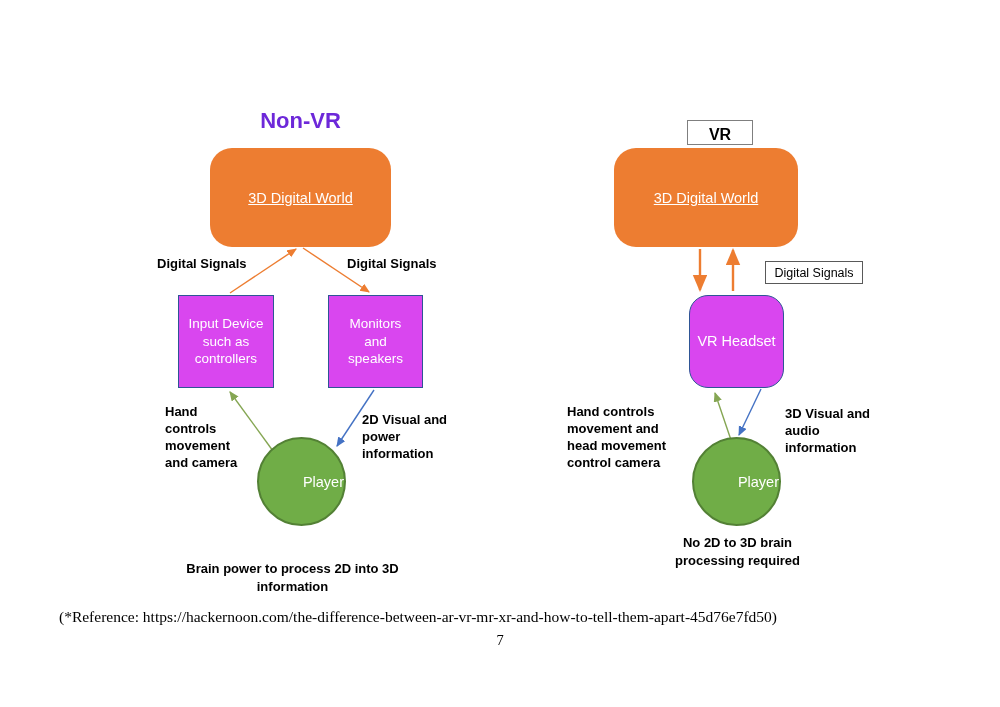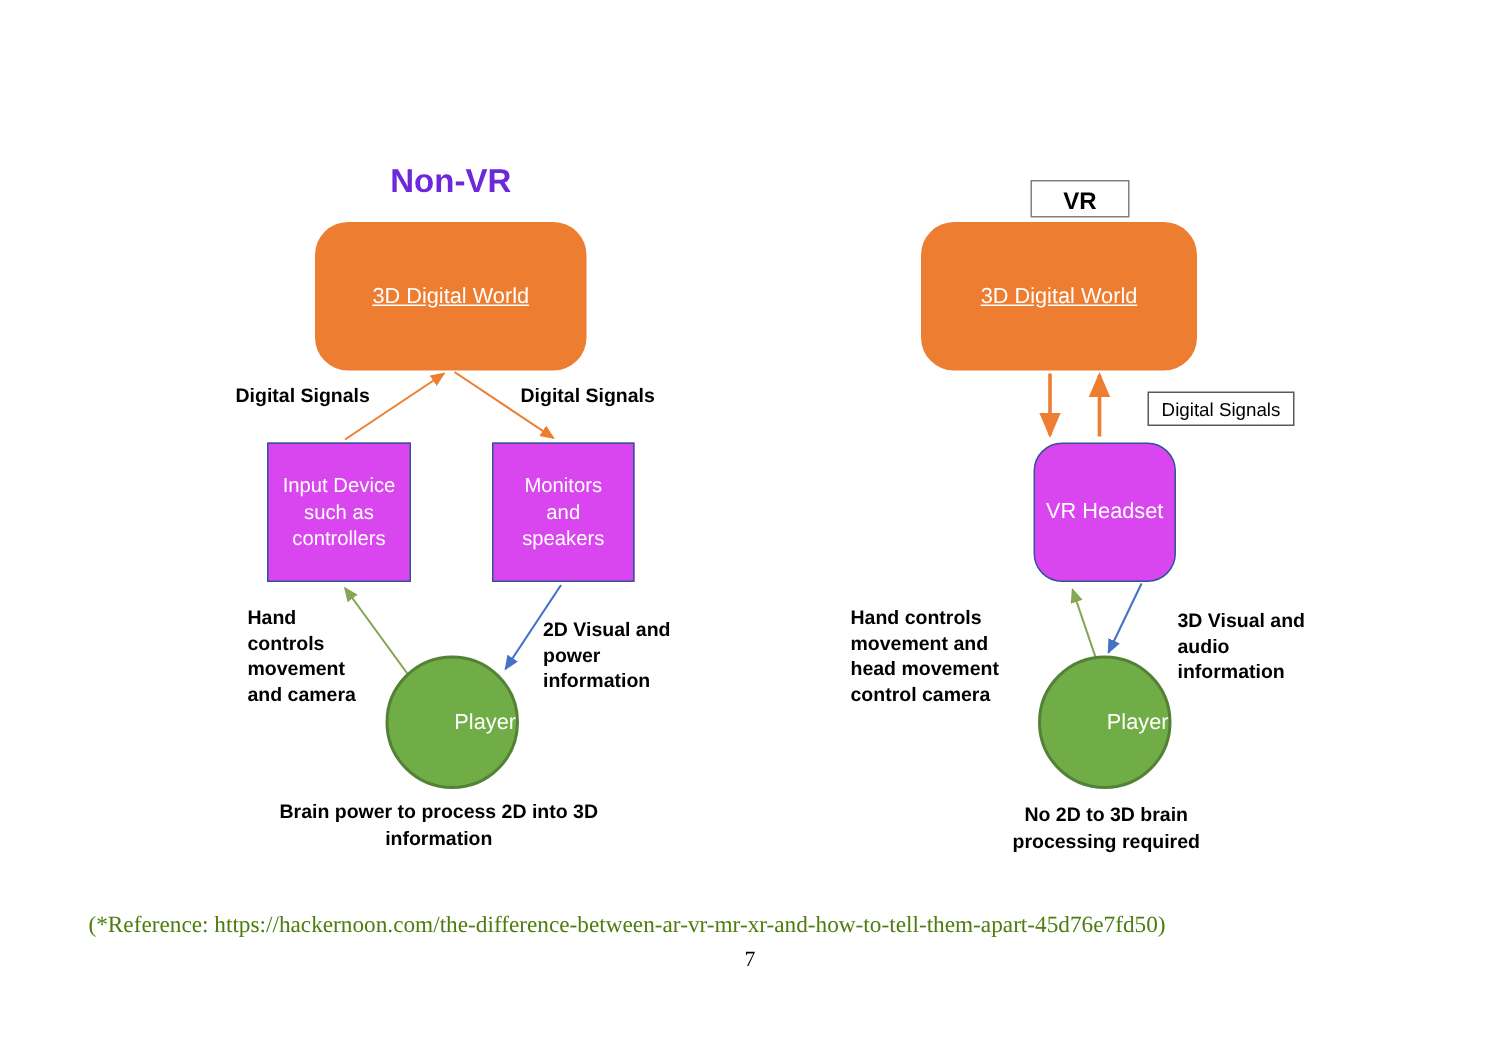--- a/index.html
+++ b/index.html
@@ -37,21 +37,21 @@
   .headset-box  { left:689px; width:95px; font-size:14.5px;border-radius:19px; }
 
   .note {
     font-size:13px; font-weight:700; line-height:17px; color:#000; white-space:pre-line;
   }
   .hand-l   { left:165px; top:403px; }
   .visual-l { left:362px; top:411px; }
   .hand-r   { left:567px; top:403px; }
   .visual-r { left:785px; top:405px; }
   .bottom-note { text-align:center; line-height:17.5px; }
-  .bottom-l { left:175px; top:532px; width:235px; }
+  .bottom-l { left:175px; top:560px; width:235px; }
   .bottom-r { left:620px; top:534px; width:235px; }
 
   .player-circle {
     top:437px; width:89px; height:89px; border-radius:50%;
     background:#70AD47; border:2px solid #538135; box-sizing:border-box;
     color:#ffffff; font-size:14.5px; display:flex; align-items:center; justify-content:flex-end;
   }
   .player-l { left:257px; }
   .player-r { left:692px; }
 
@@ -62,21 +62,21 @@
   }
   .signal-box {
     left:765px; top:261px; width:98px; height:23px; border:1px solid #595959;
     display:flex; align-items:center; justify-content:center;
     font-size:12.5px; color:#000; box-sizing:border-box; background:#fff;
   }
 
   .serif { font-family:"Liberation Serif", serif; }
   .caption { left:0; top:581px; width:1000px; text-align:center; font-size:15.5px; color:#000; }
   .caption .cap-bold { font-weight:700; }
-  .reference { left:0; top:608px; width:836px; text-align:center; font-size:15.5px; color:#4d7c0f; }
+  .reference { left:0; top:608px; width:836px; text-align:center; font-size:15.5px; color:#000000; }
   .page-number { left:0; top:632px; width:1000px; text-align:center; font-size:14.5px; color:#000; }
 </style>
 </head>
 <body>
 
 <div class="page">
 
   <svg class="arrows" viewBox="0 0 1000 707" xmlns="http://www.w3.org/2000/svg">
     <defs>
       <marker id="ah-o" markerWidth="8" markerHeight="7" refX="6.2" refY="3" orient="auto">

